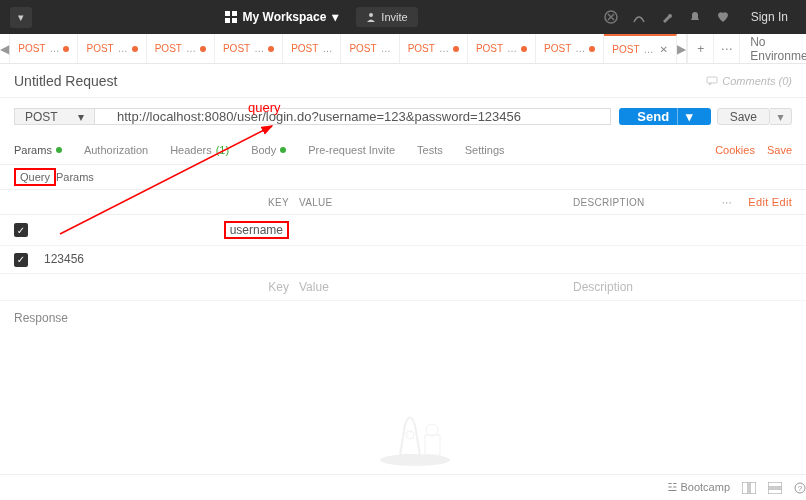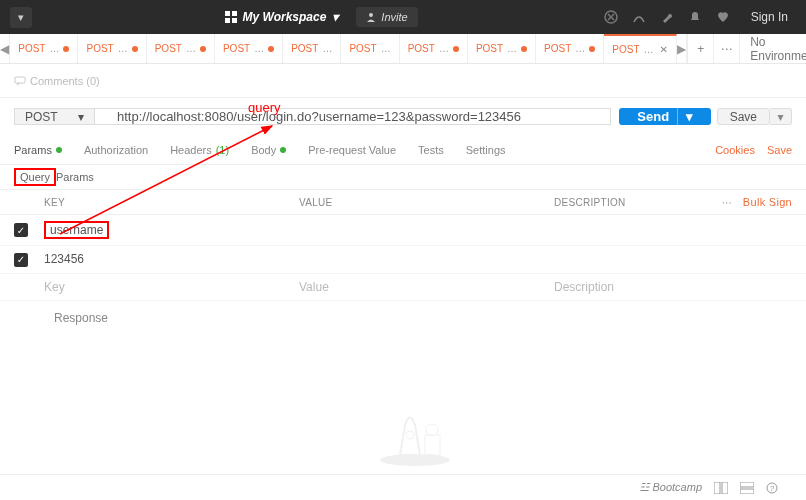--- a/index.html
+++ b/index.html
@@ -1,21 +1,21 @@
 <!DOCTYPE html>
 <html><head>
 <meta charset="utf-8">
 <style>
 * { box-sizing: border-box; margin: 0; padding: 0; font-family: -apple-system, BlinkMacSystemFont, "Segoe UI", Arial, sans-serif; }
 body { background: #fff; font-size: 12px; color: #555; width: 806px; height: 500px; overflow: hidden; position: relative; }
 
 
 .top-header { background: #2b2b2b; height: 34px; display: flex; align-items: center; padding: 0 10px; color: #fff; }
 .top-header .left { flex: 0 0 auto; display: flex; align-items: center; gap: 6px; }
-.top-header .center { flex: 1; display: flex; align-items: center; justify-content: center; gap: 10px; font-style: italic; }
+.top-header .center { flex: 1; display: flex; align-items: center; justify-content: center; gap: 10px; }
 .top-header .right { flex: 0 0 auto; display: flex; align-items: center; gap: 12px; }
 .new-btn { background: #3a3a3a; color: #ccc; padding: 4px 8px; border-radius: 3px; display: flex; align-items: center; gap: 4px; font-size: 11px; }
 .ws-btn { background: transparent; color: #fff; padding: 4px 8px; font-weight: 600; font-size: 12px; display: flex; align-items: center; gap: 6px; }
 .invite-btn { background: #3a3a3a; color: #ddd; padding: 4px 10px; border-radius: 3px; font-size: 11px; display: flex; align-items: center; gap: 5px; }
 .hdr-icon { width: 16px; height: 16px; color: #888; display: flex; align-items: center; justify-content: center; }
 .signin-btn { color: #ddd; font-size: 12px; padding: 4px 8px; }
 
 
 .tab-strip { height: 30px; display: flex; align-items: stretch; border-bottom: 1px solid #e8e8e8; background: #fff; }
 .tab-nav { width: 20px; display: flex; align-items: center; justify-content: center; color: #999; border-right: 1px solid #eee; }
@@ -25,21 +25,21 @@
 .tab .dot { width: 6px; height: 6px; border-radius: 50%; background: #f26b3a; }
 .tab .tabx { color: #888; font-size: 10px; margin-left: 2px; }
 .tab-actions { display: flex; align-items: center; }
 .tab-actions > div { width: 26px; display: flex; align-items: center; justify-content: center; color: #888; border-left: 1px solid #eee; height: 100%; }
 .env-bar { flex: 1; display: flex; align-items: center; border-left: 1px solid #eee; }
 .env-select { flex: 1; padding: 0 10px; color: #777; font-size: 12px; }
 
 
 .title-row { height: 34px; display: flex; align-items: center; padding: 0 14px; justify-content: space-between; border-bottom: 1px solid #f0f0f0; }
 .title-row .title { font-size: 14px; color: #555; }
-.comments { color: #bbb; font-size: 11px; display: flex; align-items: flex-start; gap: 4px; }
+.comments { color: #bbb; font-size: 11px; display: flex; align-items: flex-start; gap: 4px; font-style: italic; }
 
 
 .url-row { display: flex; align-items: stretch; padding: 10px 14px; gap: 0; }
 .method-select { width: 80px; background: #f3f3f3; border: 1px solid #ddd; border-right: none; display: flex; align-items: center; justify-content: space-between; padding: 0 10px; font-size: 12px; color: #555; }
 .url-input { flex: 1; border: 1px solid #ddd; padding: 0 22px; font-size: 13px; color: #555; background: #fff; display: flex; align-items: center; }
 .send-btn { background: #0d8ae6; color: #fff; border: none; padding: 0 18px; font-size: 13px; font-weight: 600; display: flex; align-items: center; gap: 8px; margin-left: 8px; border-radius: 3px; }
 .send-btn .caret { border-left: 1px solid rgba(255,255,255,0.4); padding-left: 8px; height: 100%; display: flex; align-items: center; }
 .save-btn { background: #f3f3f3; border: 1px solid #ddd; color: #555; padding: 0 12px; font-size: 12px; display: flex; align-items: center; margin-left: 6px; border-radius: 3px; }
 .save-caret { background: #f3f3f3; border: 1px solid #ddd; border-left: none; color: #888; width: 22px; display: flex; align-items: center; justify-content: center; border-radius: 0 3px 3px 0; }
 
@@ -52,33 +52,33 @@
 .req-right { margin-left: auto; display: flex; gap: 12px; }
 .req-right span { color: #f26b3a; }
 
 
 .qp-header { padding: 6px 14px; font-size: 11px; color: #666; }
 .qp-header span.boxed { border: 2px solid #f00; padding: 1px 4px; }
 .qp-head { display: flex; align-items: center; padding: 6px 14px; border-top: 1px solid #eee; border-bottom: 1px solid #eee; font-size: 10px; color: #888; letter-spacing: 0.3px; }
 .qp-row { display: flex; align-items: center; padding: 6px 14px; border-bottom: 1px solid #f3f3f3; font-size: 12px; color: #555; }
 .qp-row.placeholder { color: #bbb; }
 .col-chk { width: 30px; }
-.col-key { width: 255px; padding-right: 10px; }
+.col-key { width: 255px; padding-right: 10px; text-align: right; }
 .col-val { width: 255px; padding-right: 10px; }
-.col-desc { flex: 1; }
+.col-desc { flex: 1; margin-left: 19px; }
 .col-act { width: 40px; text-align: right; color: #999; }
 .chk { width: 14px; height: 14px; background: #333; color: #fff; display: inline-flex; align-items: center; justify-content: center; font-size: 10px; border-radius: 2px; }
 .boxed-cell { border: 2px solid #f00; padding: 0 4px; display: inline-block; }
 .bulk-link { color: #f26b3a; font-size: 11px; white-space: nowrap; }
 
 
-.response-area { padding: 10px 14px; color: #888; font-size: 12px; margin-left: 40px; }
-
-
-.bottom-bar { position: absolute; bottom: 0; left: 0; right: 0; height: 26px; border-top: 1px solid #eee; display: flex; align-items: center; justify-content: flex-end; padding: 0 28px; gap: 12px; color: #888; font-size: 11px; background: #fff; font-style: italic; }
+.response-area { padding: 10px 14px; color: #888; font-size: 12px; }
+
+
+.bottom-bar { position: absolute; bottom: 0; left: 0; right: 0; height: 26px; border-top: 1px solid #eee; display: flex; align-items: center; justify-content: flex-end; padding: 0 0; gap: 12px; color: #888; font-size: 11px; background: #fff; }
 
 
 .annotation { position: absolute; pointer-events: none; }
 .anno-label { position: absolute; left: 248px; top: 100px; color: #f00; font-size: 13px; font-family: sans-serif; }
 
 
 .rocket { position: absolute; left: 370px; bottom: 30px; width: 90px; height: 70px; opacity: 0.14; }
 
 svg { display: block; }
 </style>
@@ -202,20 +202,21 @@
     <div>+</div>
     <div>⋯</div>
   </div>
   <div class="env-bar">
     <div class="env-select">No Environment</div>
 
   </div>
 </div>
 
 <div class="title-row">
+  <div class="title">Untitled Request</div>
   <div class="comments">
     <span>
         <svg width="12" height="12" viewBox="0 0 12 12">
           <rect x="1" y="2" width="10" height="6" rx="1" fill="none" stroke="#ccc"></rect>
           <path d="M4 8l-1 2 3-2" fill="none" stroke="#ccc"></path>
         </svg>
       </span>
     <span>Comments (0)</span>
   </div>
 </div>
@@ -241,40 +242,40 @@
     </div>
   <div class="req-tab">Authorization</div>
   <div class="req-tab">
       <span>Headers</span> 
       <span class="count">(1)</span>
     </div>
   <div class="req-tab">
       <span>Body</span>
       <span class="dot"></span>
     </div>
-  <div class="req-tab">Pre-request Value</div>
+  <div class="req-tab">Pre-request Invite</div>
   <div class="req-tab">Tests</div>
   <div class="req-tab">Settings</div>
   <div class="req-right">
     <span>Cookies</span>
     <span>Save</span>
   </div>
 </div>
 
 <div class="qp-header">
   <span class="boxed">Query</span><span>Params</span>
 </div>
 
 <div class="qp-head">
   <div class="col-chk"></div>
   <div class="col-key">KEY</div>
   <div class="col-val">VALUE</div>
   <div class="col-desc">DESCRIPTION</div>
   <div class="col-act">⋯</div>
-  <div class="bulk-link" style="width:60px;text-align:right;">Bulk Sign</div>
+  <div class="bulk-link" style="width:60px;text-align:right;">Edit Edit</div>
 </div>
 
 <div id="qp-rows">
     <div class="qp-row">
     <div class="col-chk"><span class="chk">✓</span></div>
     <div class="col-key"><span class="boxed-cell">username</span></div>
     <div class="col-desc"></div>
     </div>
     <div class="qp-row">
     <div class="col-chk"><span class="chk">✓</span></div>

